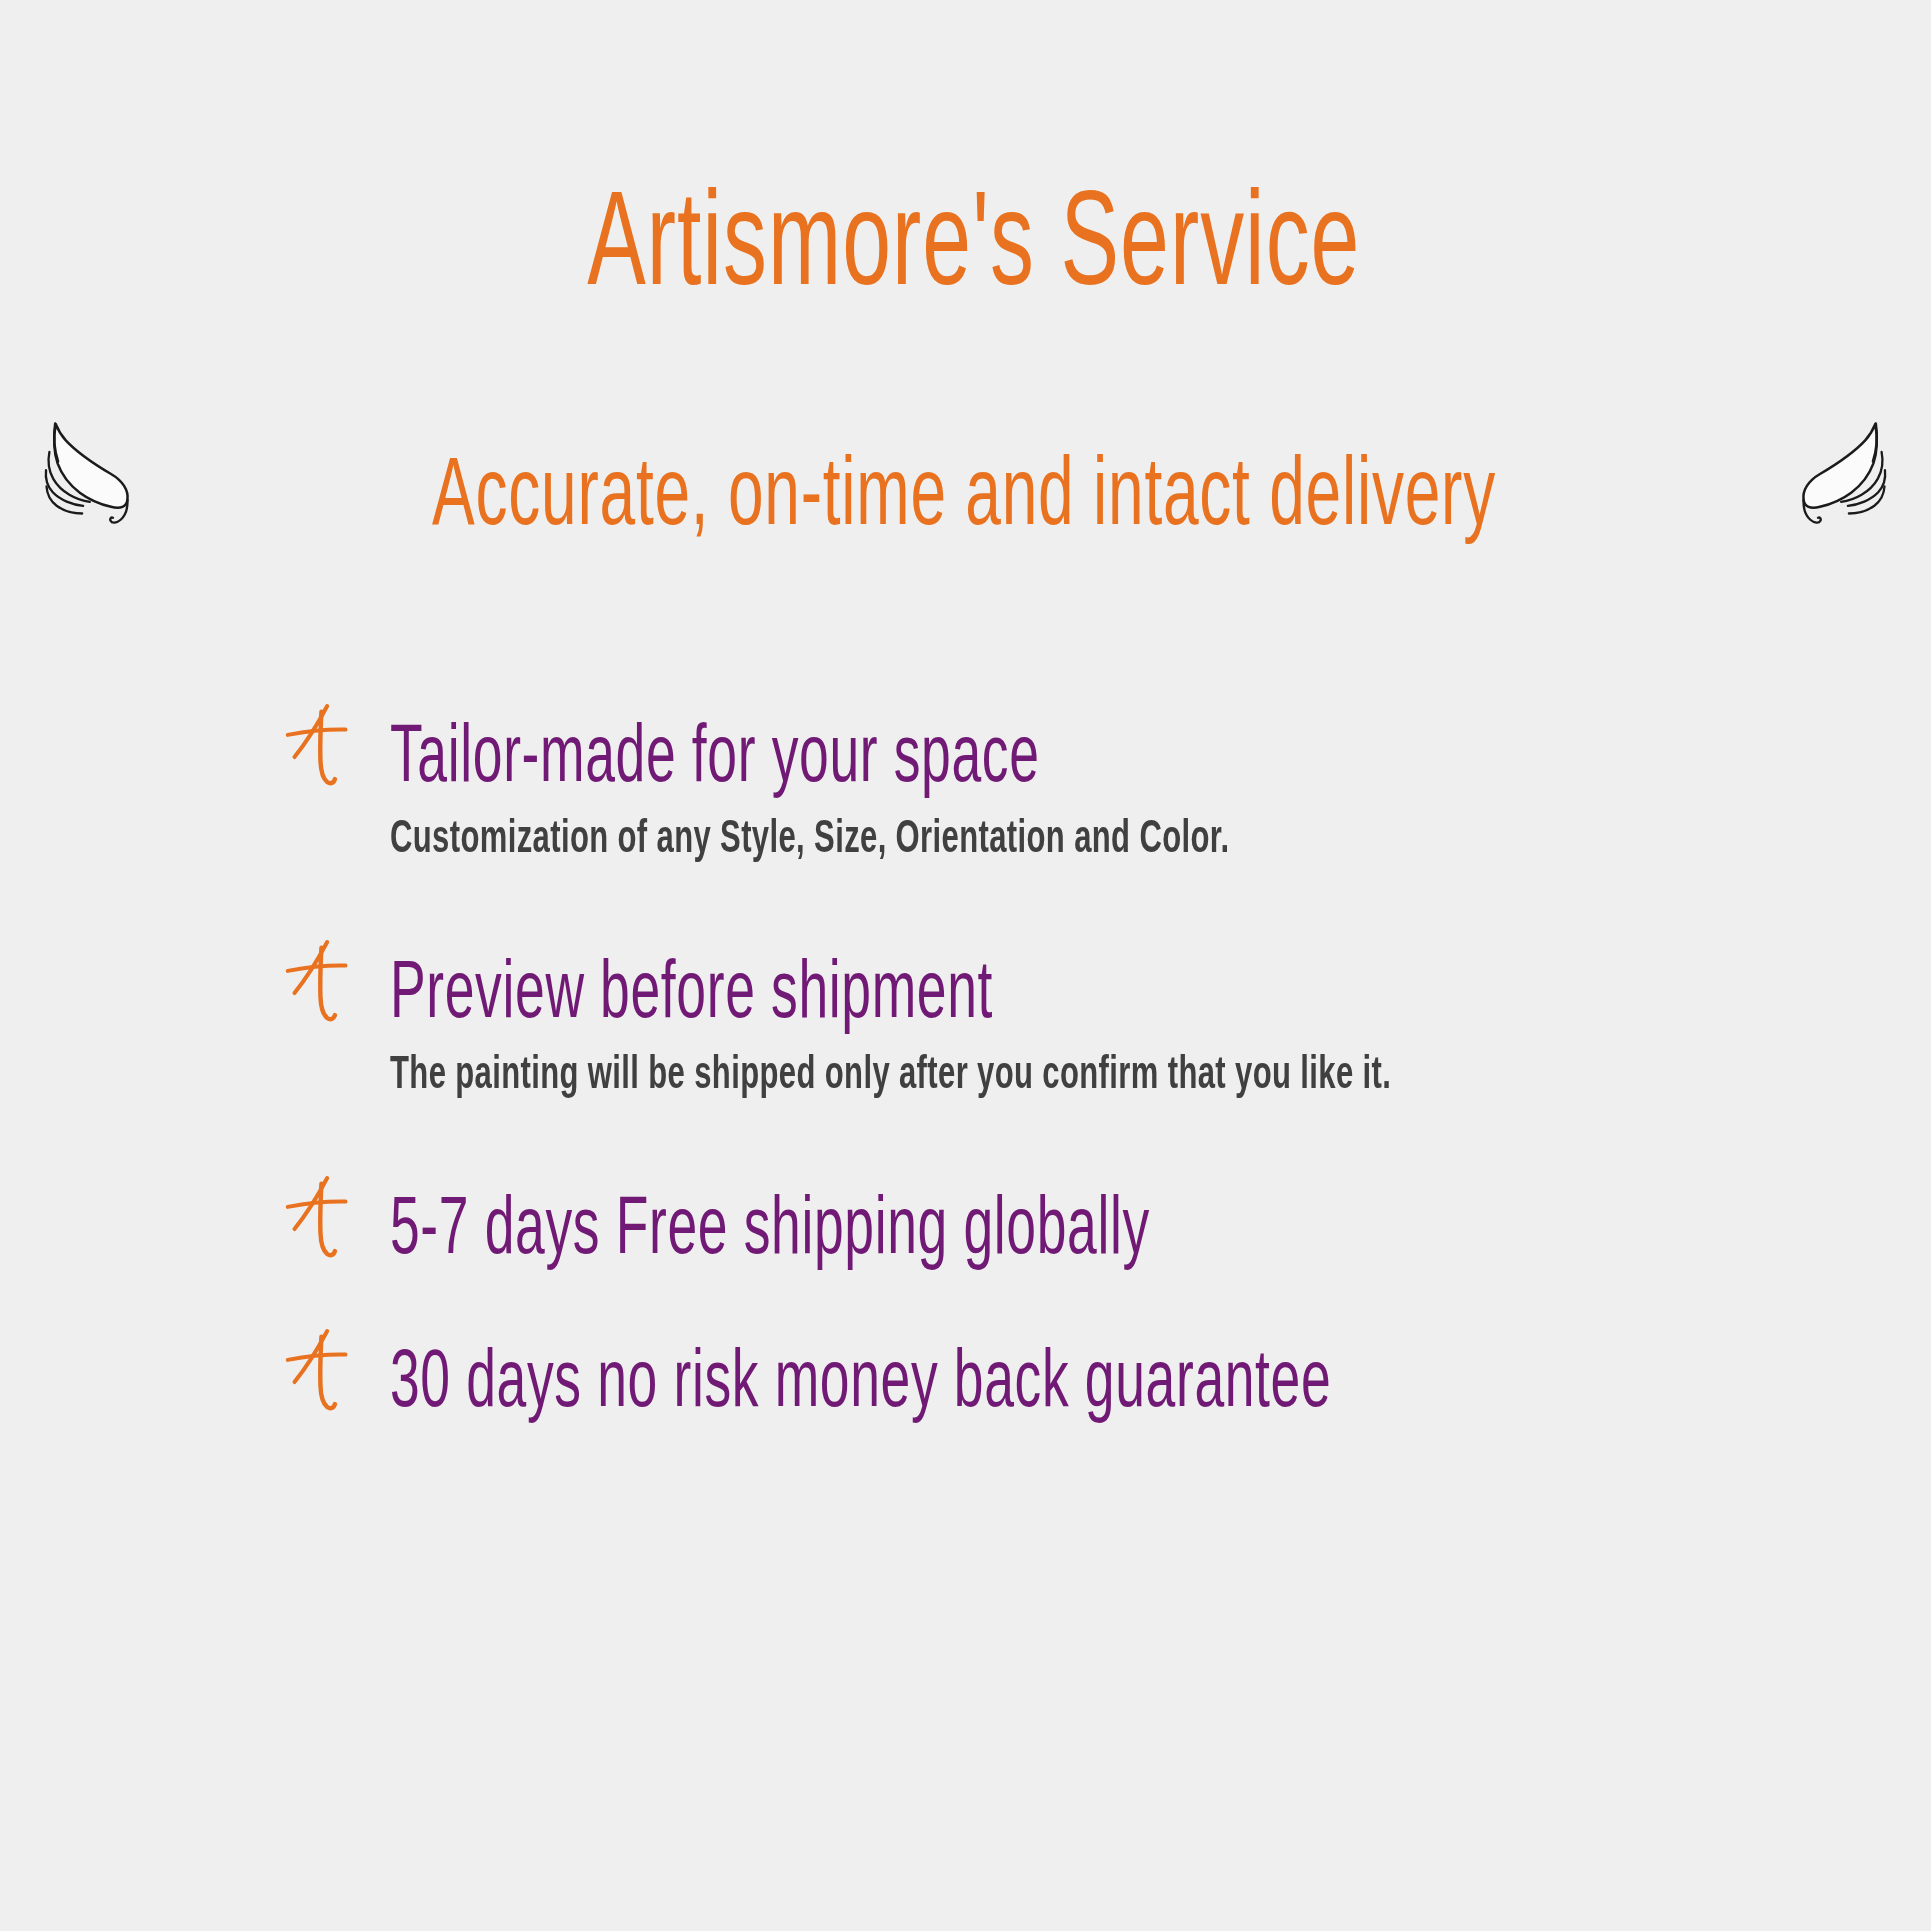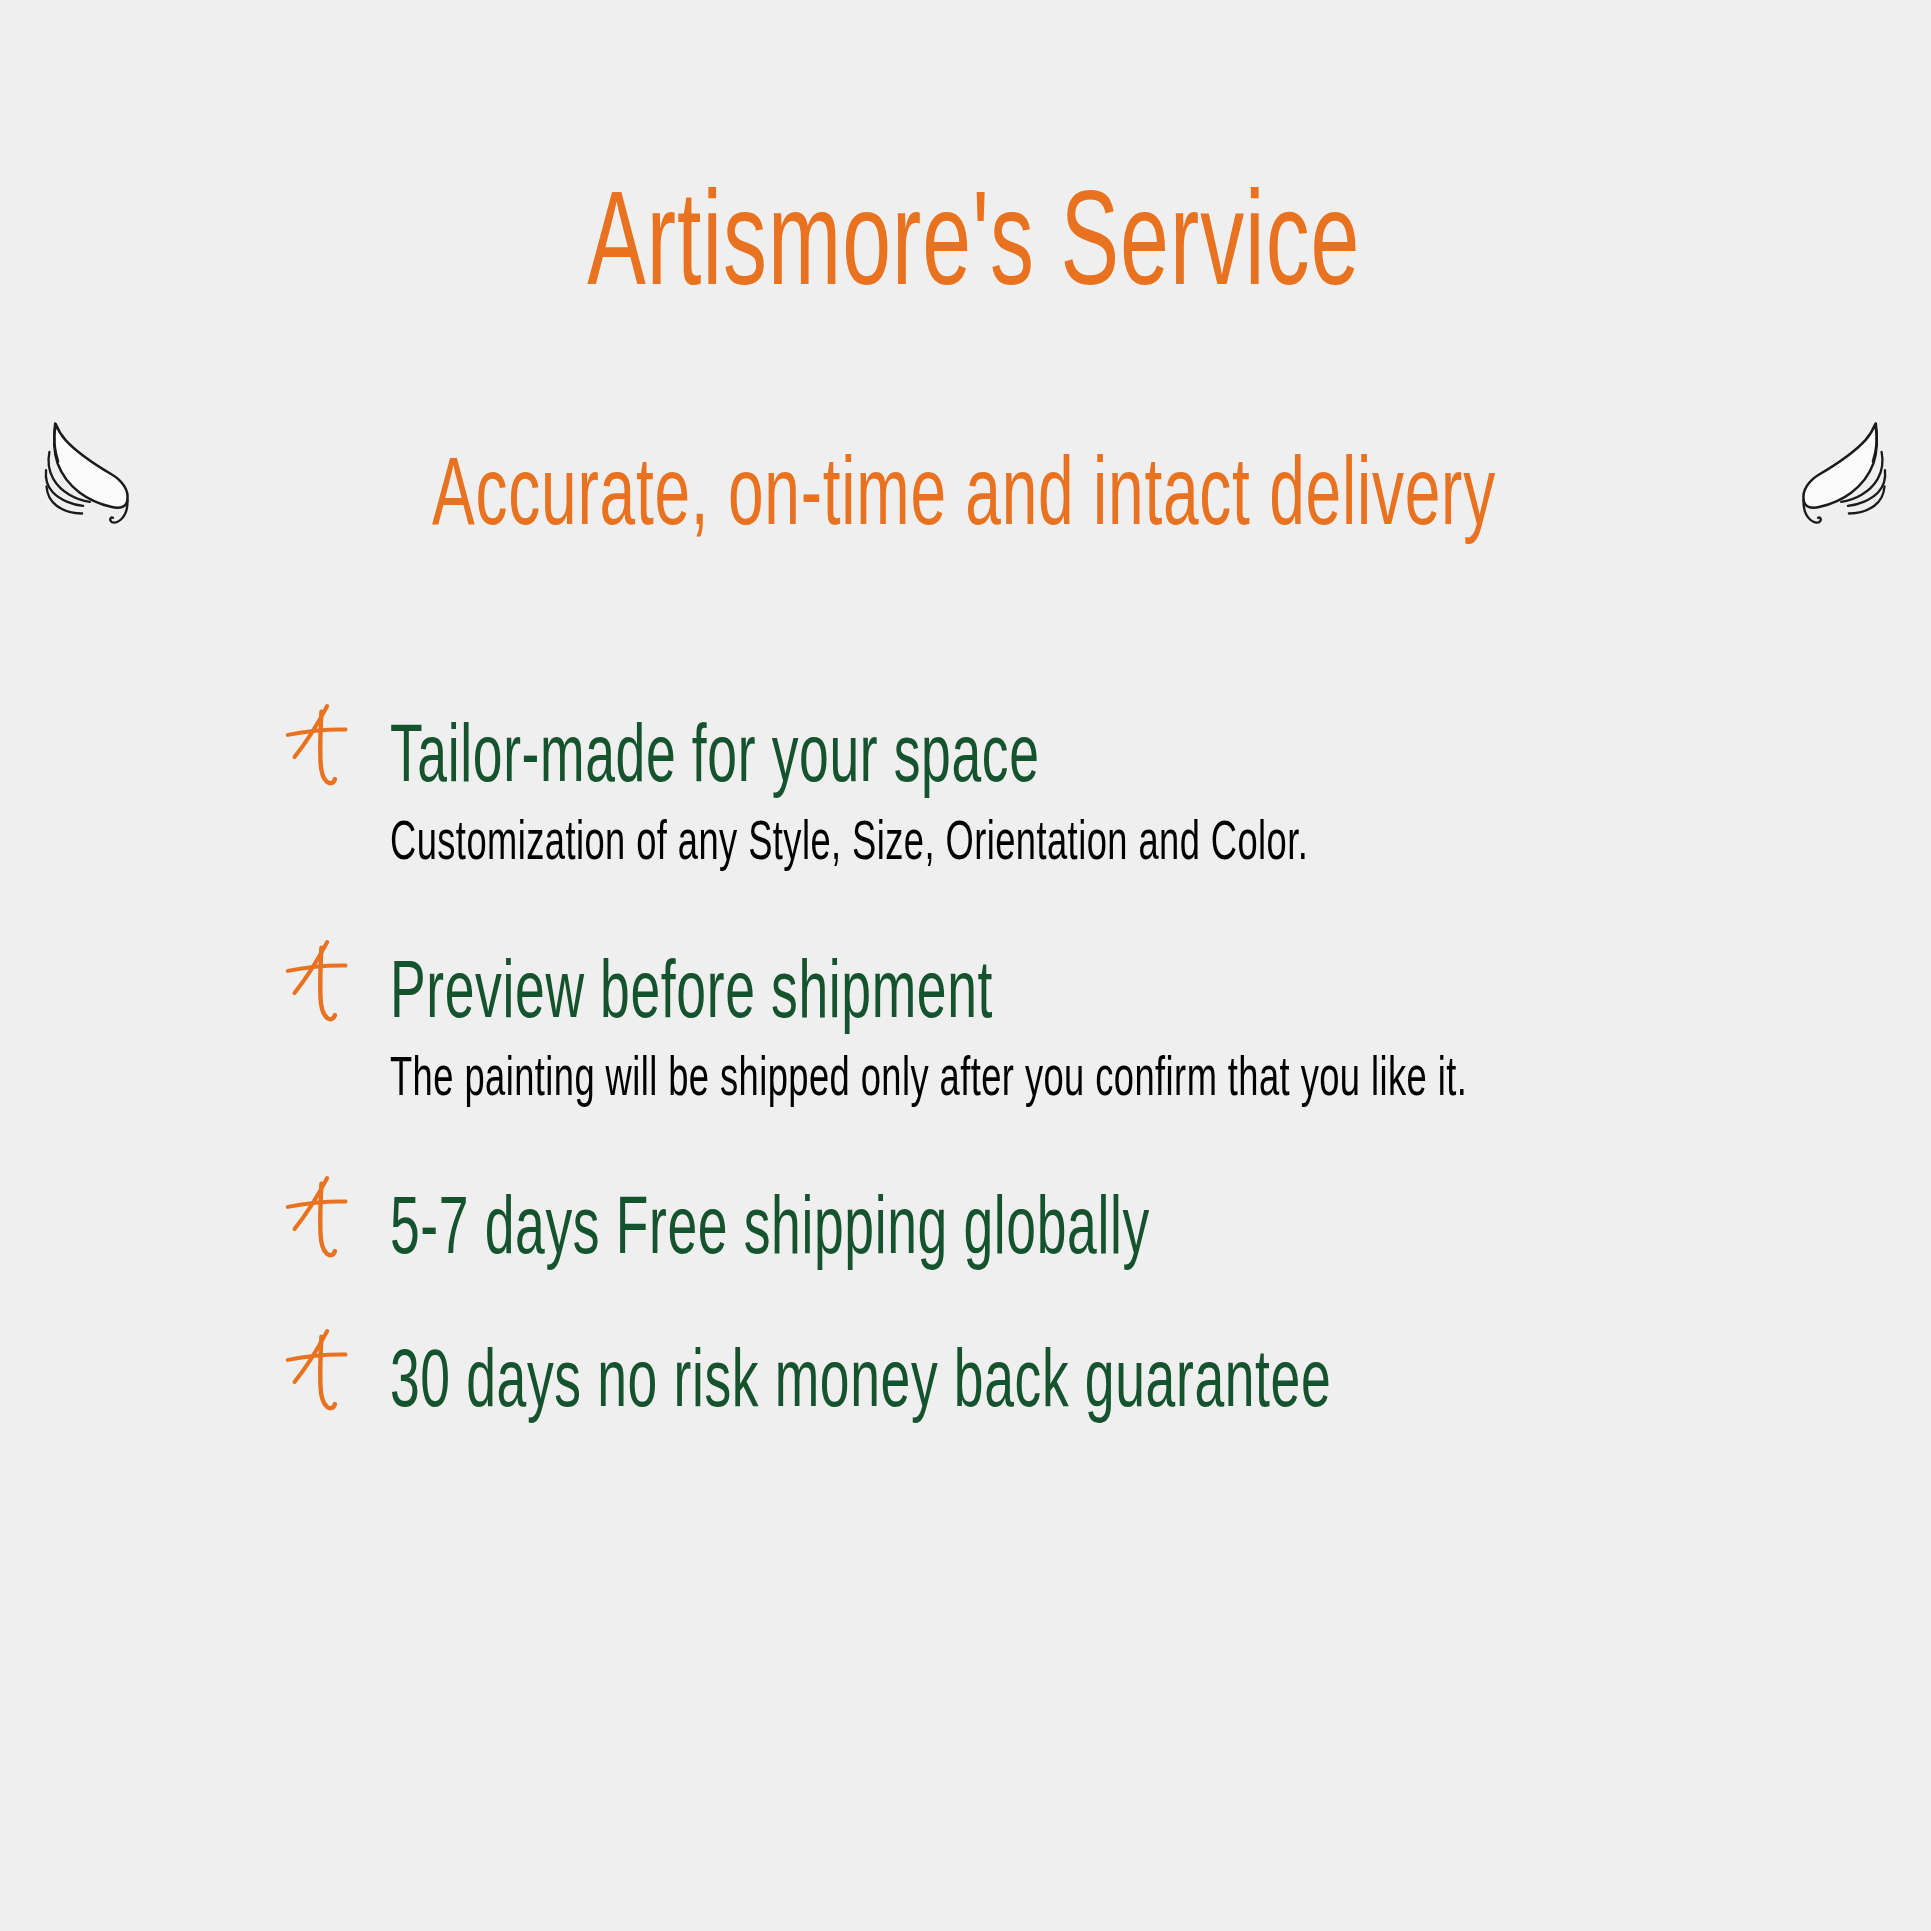--- a/index.html
+++ b/index.html
@@ -82,32 +82,32 @@
   .a-icon {
     position: absolute;
     left: 0;
     top: -7.7px;
     width: 75px;
     height: 83px;
   }
   .service-heading {
     margin-left: 108px;
     font-size: 81px;
-    color: #14532d;
+    color: #701a75;
     line-height: 1.05;
     font-weight: 400;
     height: 70px;
   }
   .service-desc {
     margin-left: 108px;
     margin-top: 29px;
-    font-size: 55px;
-    color: #000000;
+    font-size: 47px;
+    color: #404040;
     line-height: 1.1;
-    font-weight: 400;
+    font-weight: 700;
     height: 54px;
   }
 </style>
 </head>
 <body>
 
 <div id="page-title-wrap">
   <div id="page-title"><span class="cond-c">Artismore's Service</span></div>
 </div>
 

